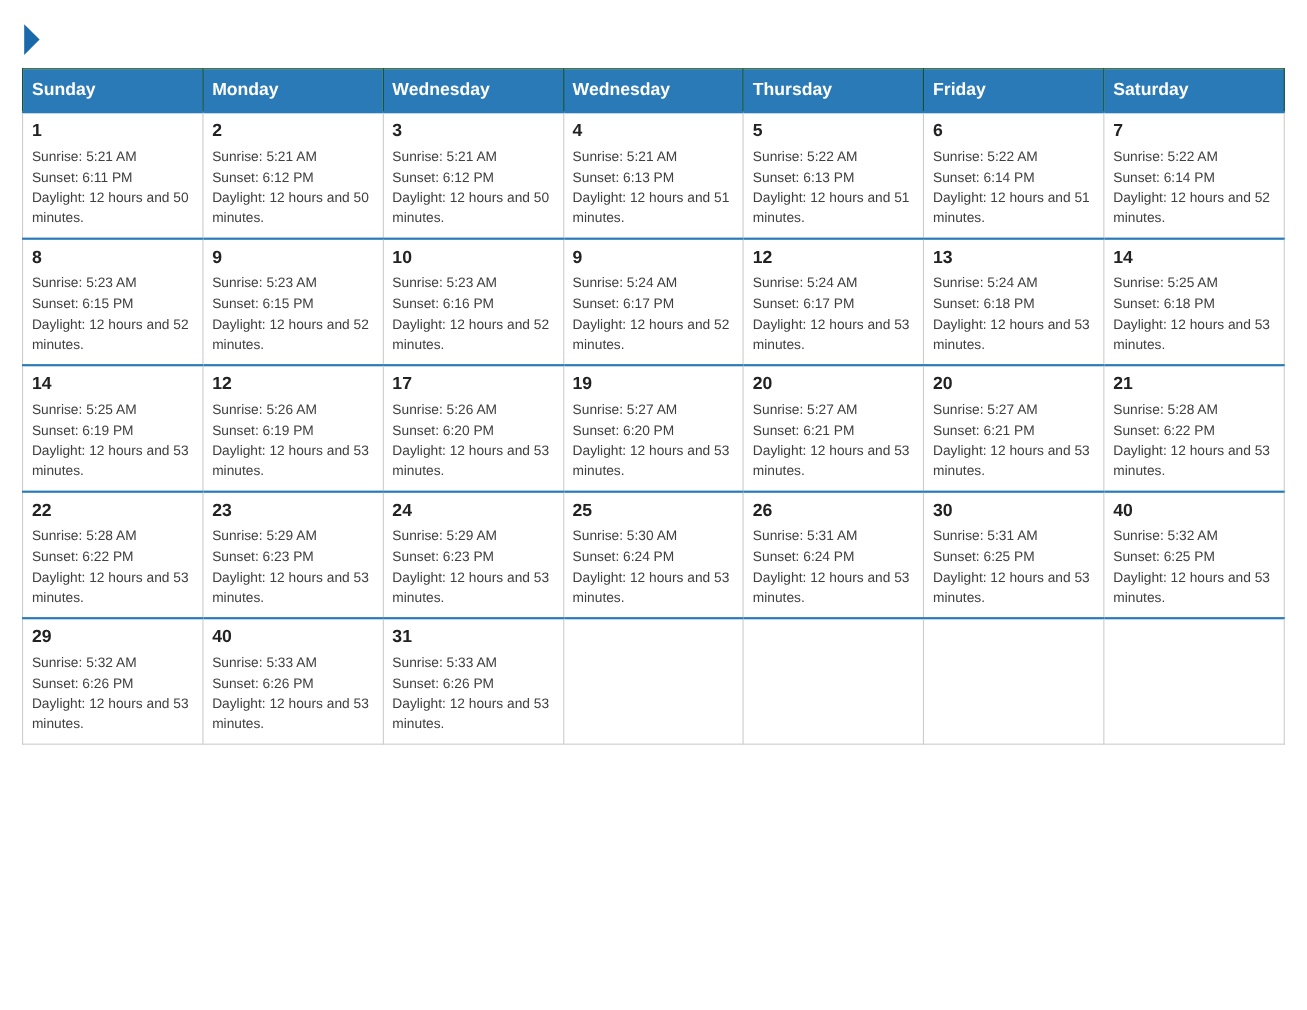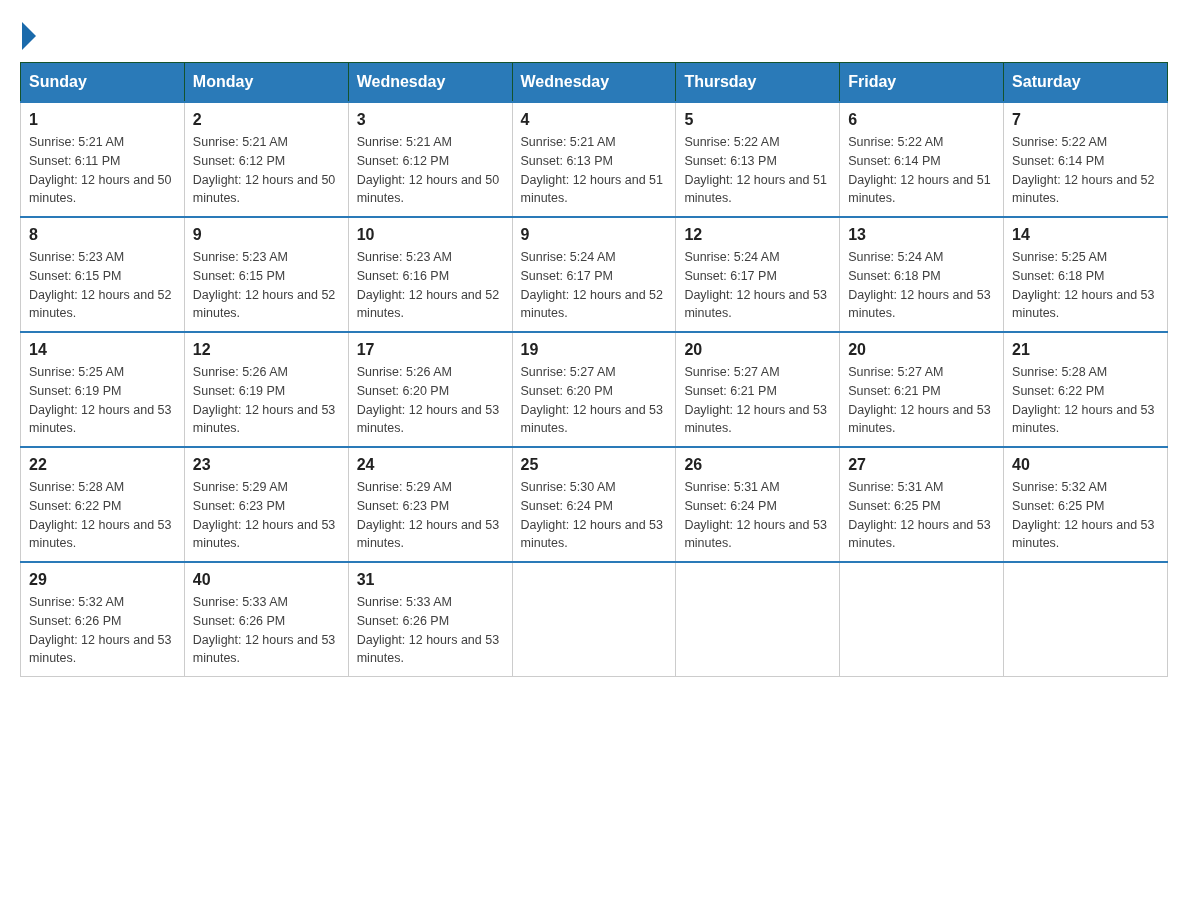--- a/index.html
+++ b/index.html
@@ -236,21 +236,21 @@
         </td>
         <td>
           <span class="day-number">25</span>
           <div class="day-info">Sunrise: 5:30 AM<br>Sunset: 6:24 PM<br>Daylight: 12 hours and 53 minutes.</div>
         </td>
         <td>
           <span class="day-number">26</span>
           <div class="day-info">Sunrise: 5:31 AM<br>Sunset: 6:24 PM<br>Daylight: 12 hours and 53 minutes.</div>
         </td>
         <td>
-          <span class="day-number">27</span>
+          <span class="day-number">30</span>
           <div class="day-info">Sunrise: 5:31 AM<br>Sunset: 6:25 PM<br>Daylight: 12 hours and 53 minutes.</div>
         </td>
         <td>
           <span class="day-number">40</span>
           <div class="day-info">Sunrise: 5:32 AM<br>Sunset: 6:25 PM<br>Daylight: 12 hours and 53 minutes.</div>
         </td>
       </tr>
       <tr>
         <td>
           <span class="day-number">29</span>

